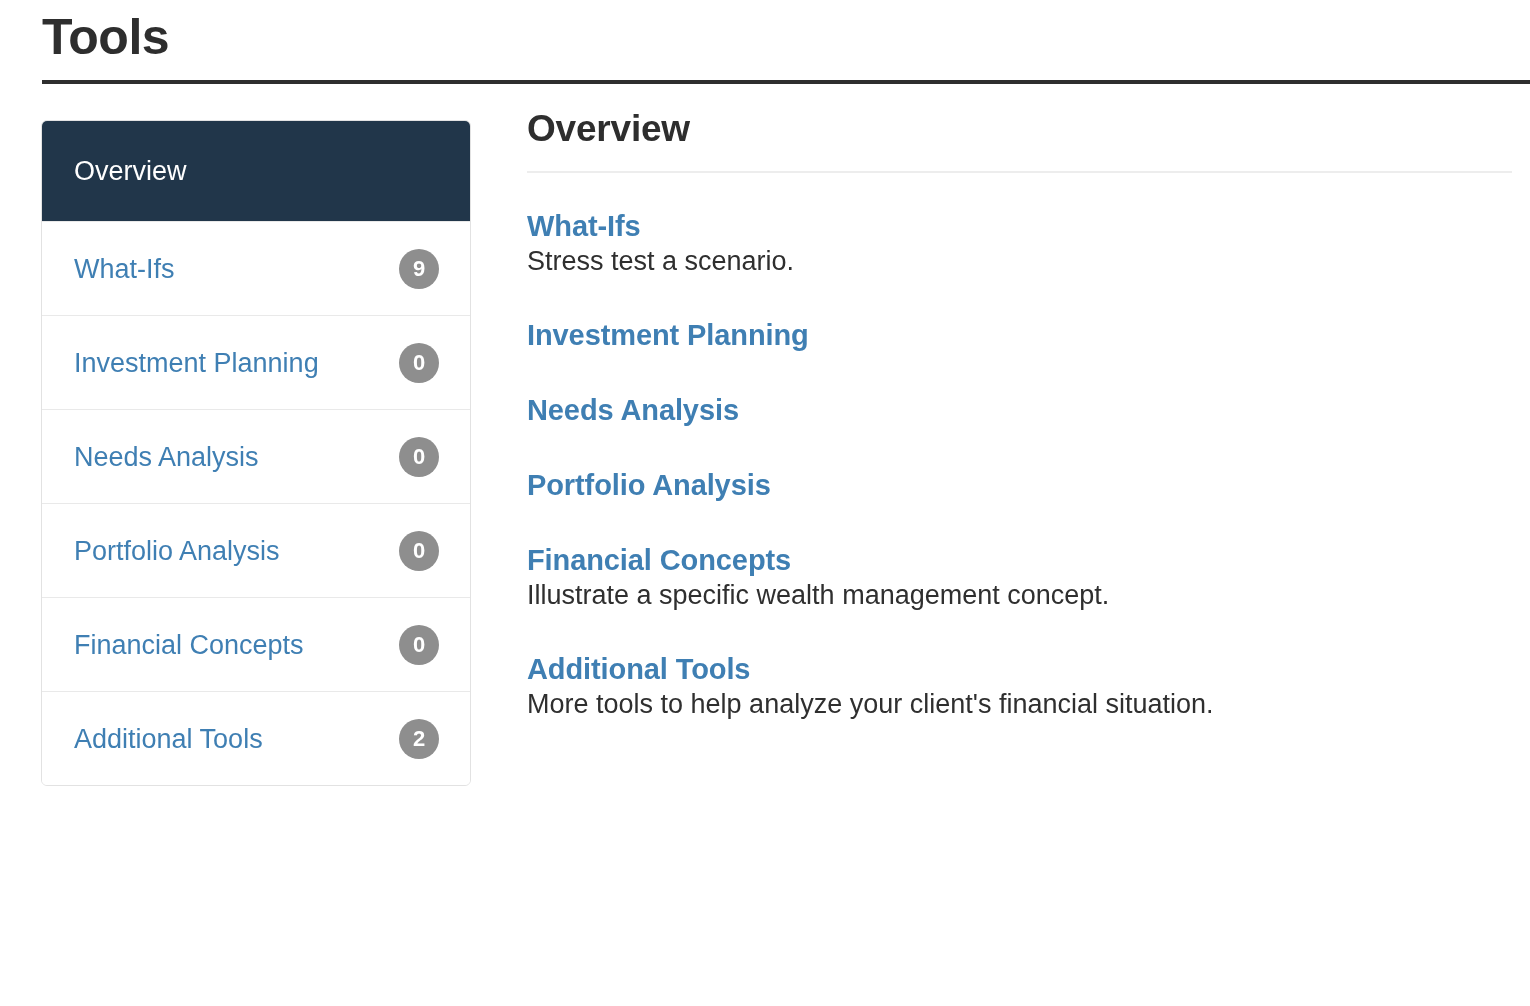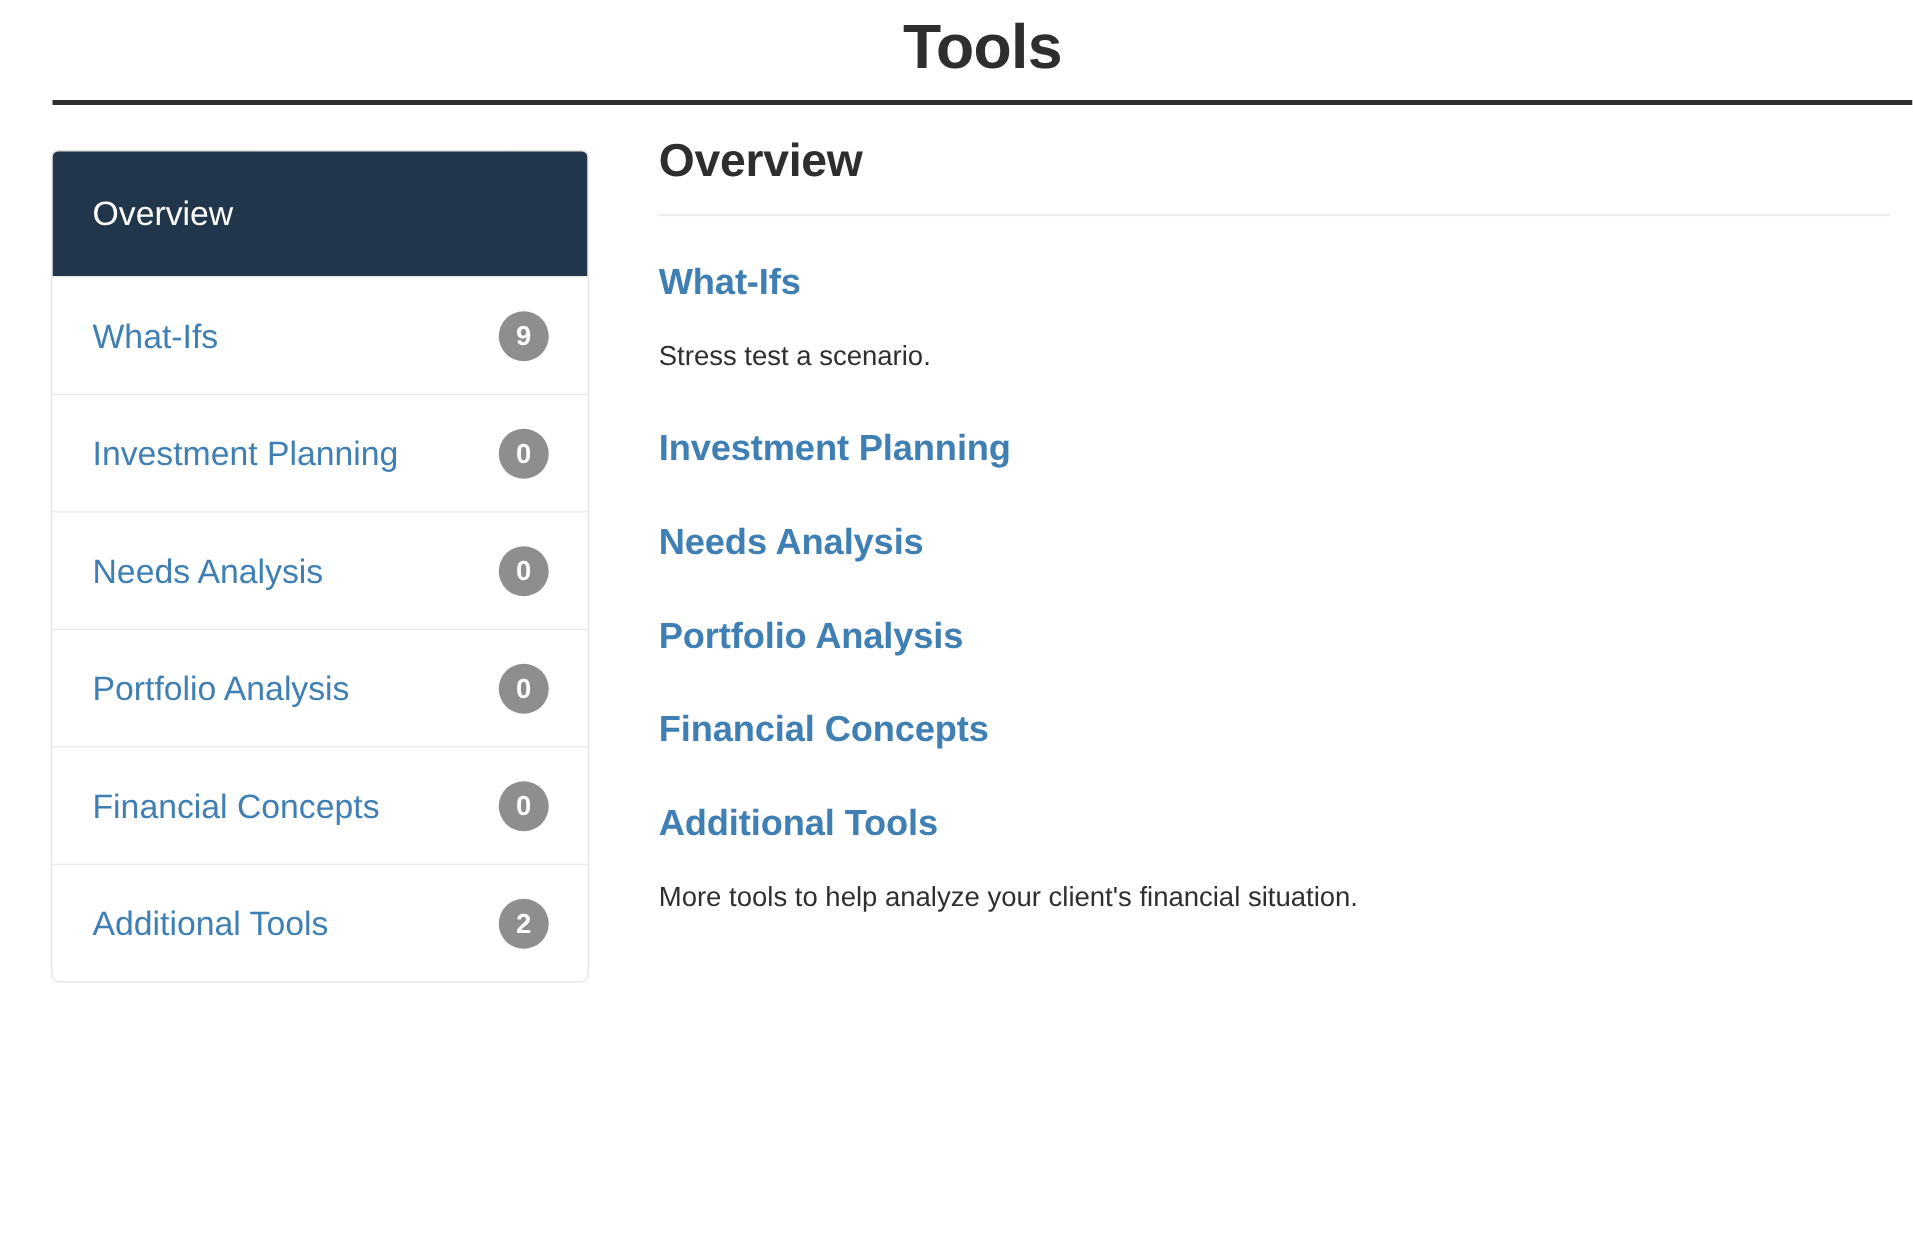--- a/index.html
+++ b/index.html
@@ -24,21 +24,20 @@
     box-sizing: border-box;
   }
 
   
   .page-header {
     position: absolute;
     left: 42px;
     top: 0;
     right: 0;
     height: 86px;
-    text-align: center;
   }
   .page-title {
     margin: 0;
     padding-top: 6px;
     font-size: 50px;
     line-height: 62px;
     font-weight: 700;
     letter-spacing: -0.5px;
     color: #2e2e2e;
   }
@@ -155,22 +154,22 @@
   .tool-name {
     display: block;
     font-size: 29px;
     line-height: 36px;
     font-weight: 700;
     color: #3f7fb3;
     text-decoration: none;
     letter-spacing: -0.1px;
   }
   .tool-desc {
-    margin: 24px 0 0 0;
-    font-size: 22px;
+    margin: 0 0 0 0;
+    font-size: 27px;
     line-height: 34px;
     font-weight: 400;
     color: #2f2f2f;
   }
 </style>
 </head>
 <body>
 
 <div class="page">
 
@@ -224,20 +223,21 @@
           <a class="tool-name" href="#">Investment Planning</a>
         </li>
         <li class="tool-entry">
           <a class="tool-name" href="#">Needs Analysis</a>
         </li>
         <li class="tool-entry">
           <a class="tool-name" href="#">Portfolio Analysis</a>
         </li>
         <li class="tool-entry">
           <a class="tool-name" href="#">Financial Concepts</a>
+          <p class="tool-desc">Illustrate a specific wealth management concept.</p>
         </li>
         <li class="tool-entry">
           <a class="tool-name" href="#">Additional Tools</a>
           <p class="tool-desc">More tools to help analyze your client's financial situation.</p>
         </li>
       </ul>
     </section>
 
   </div>
 </div>

